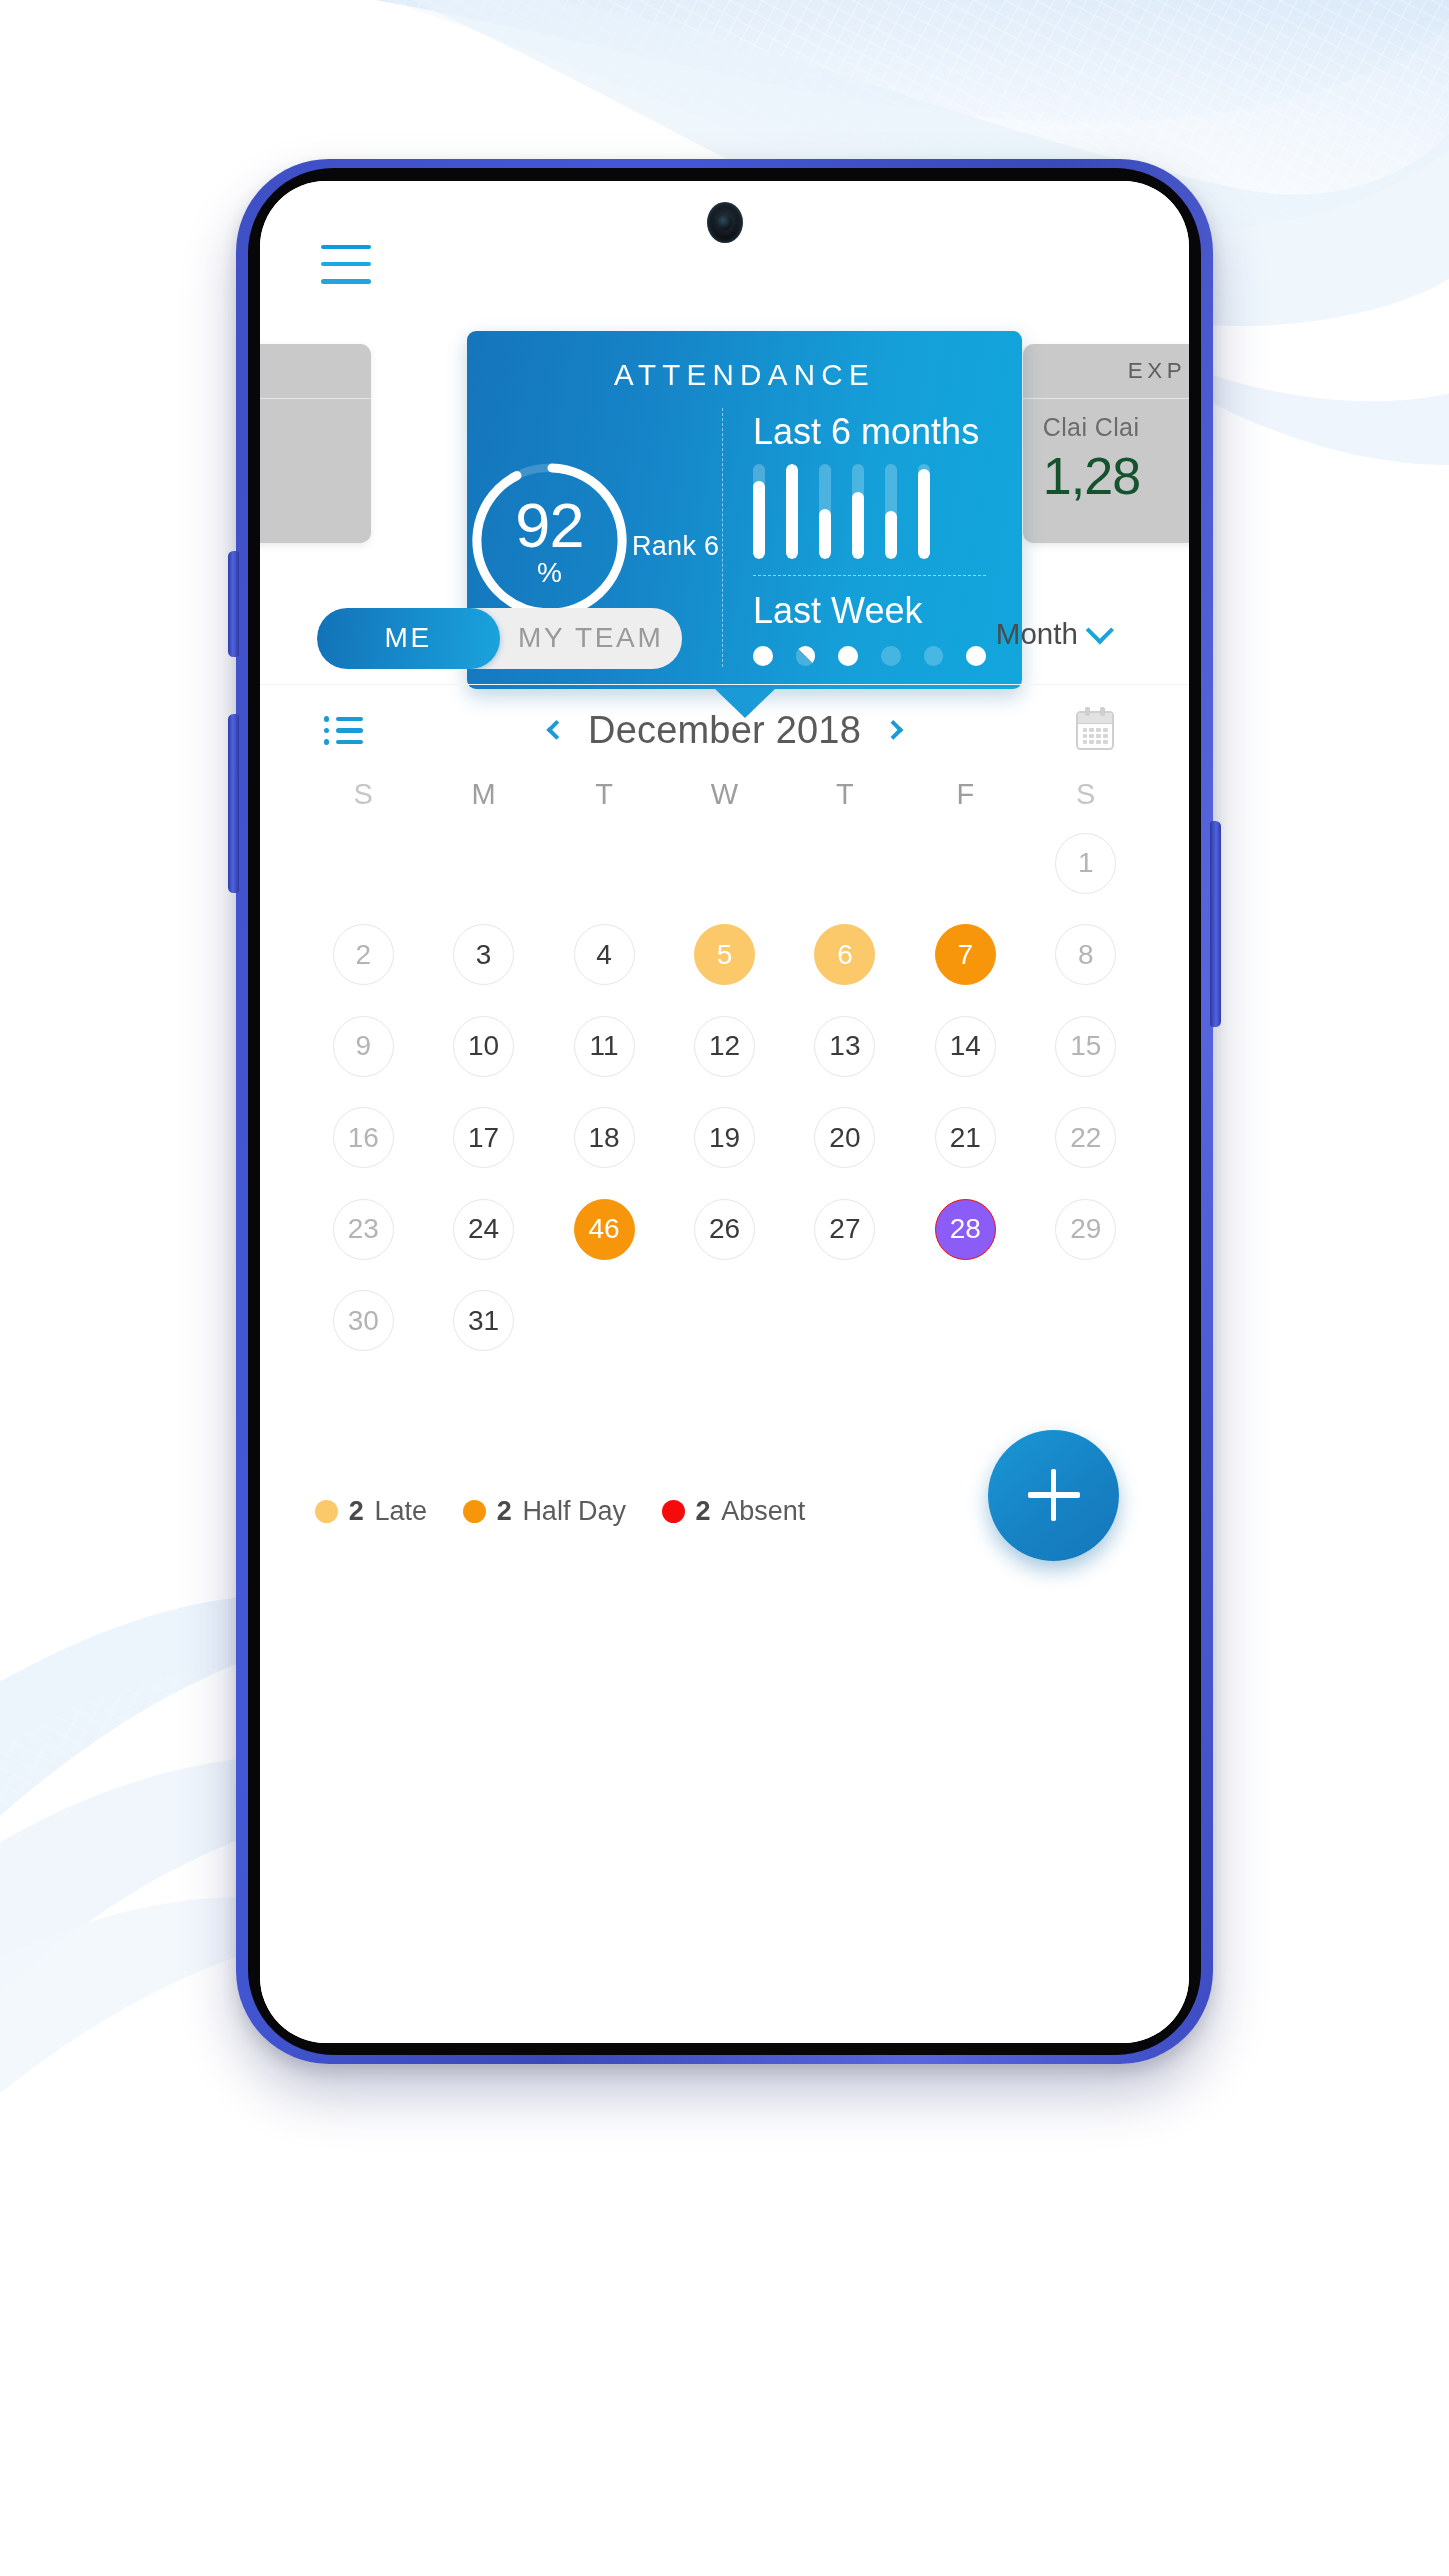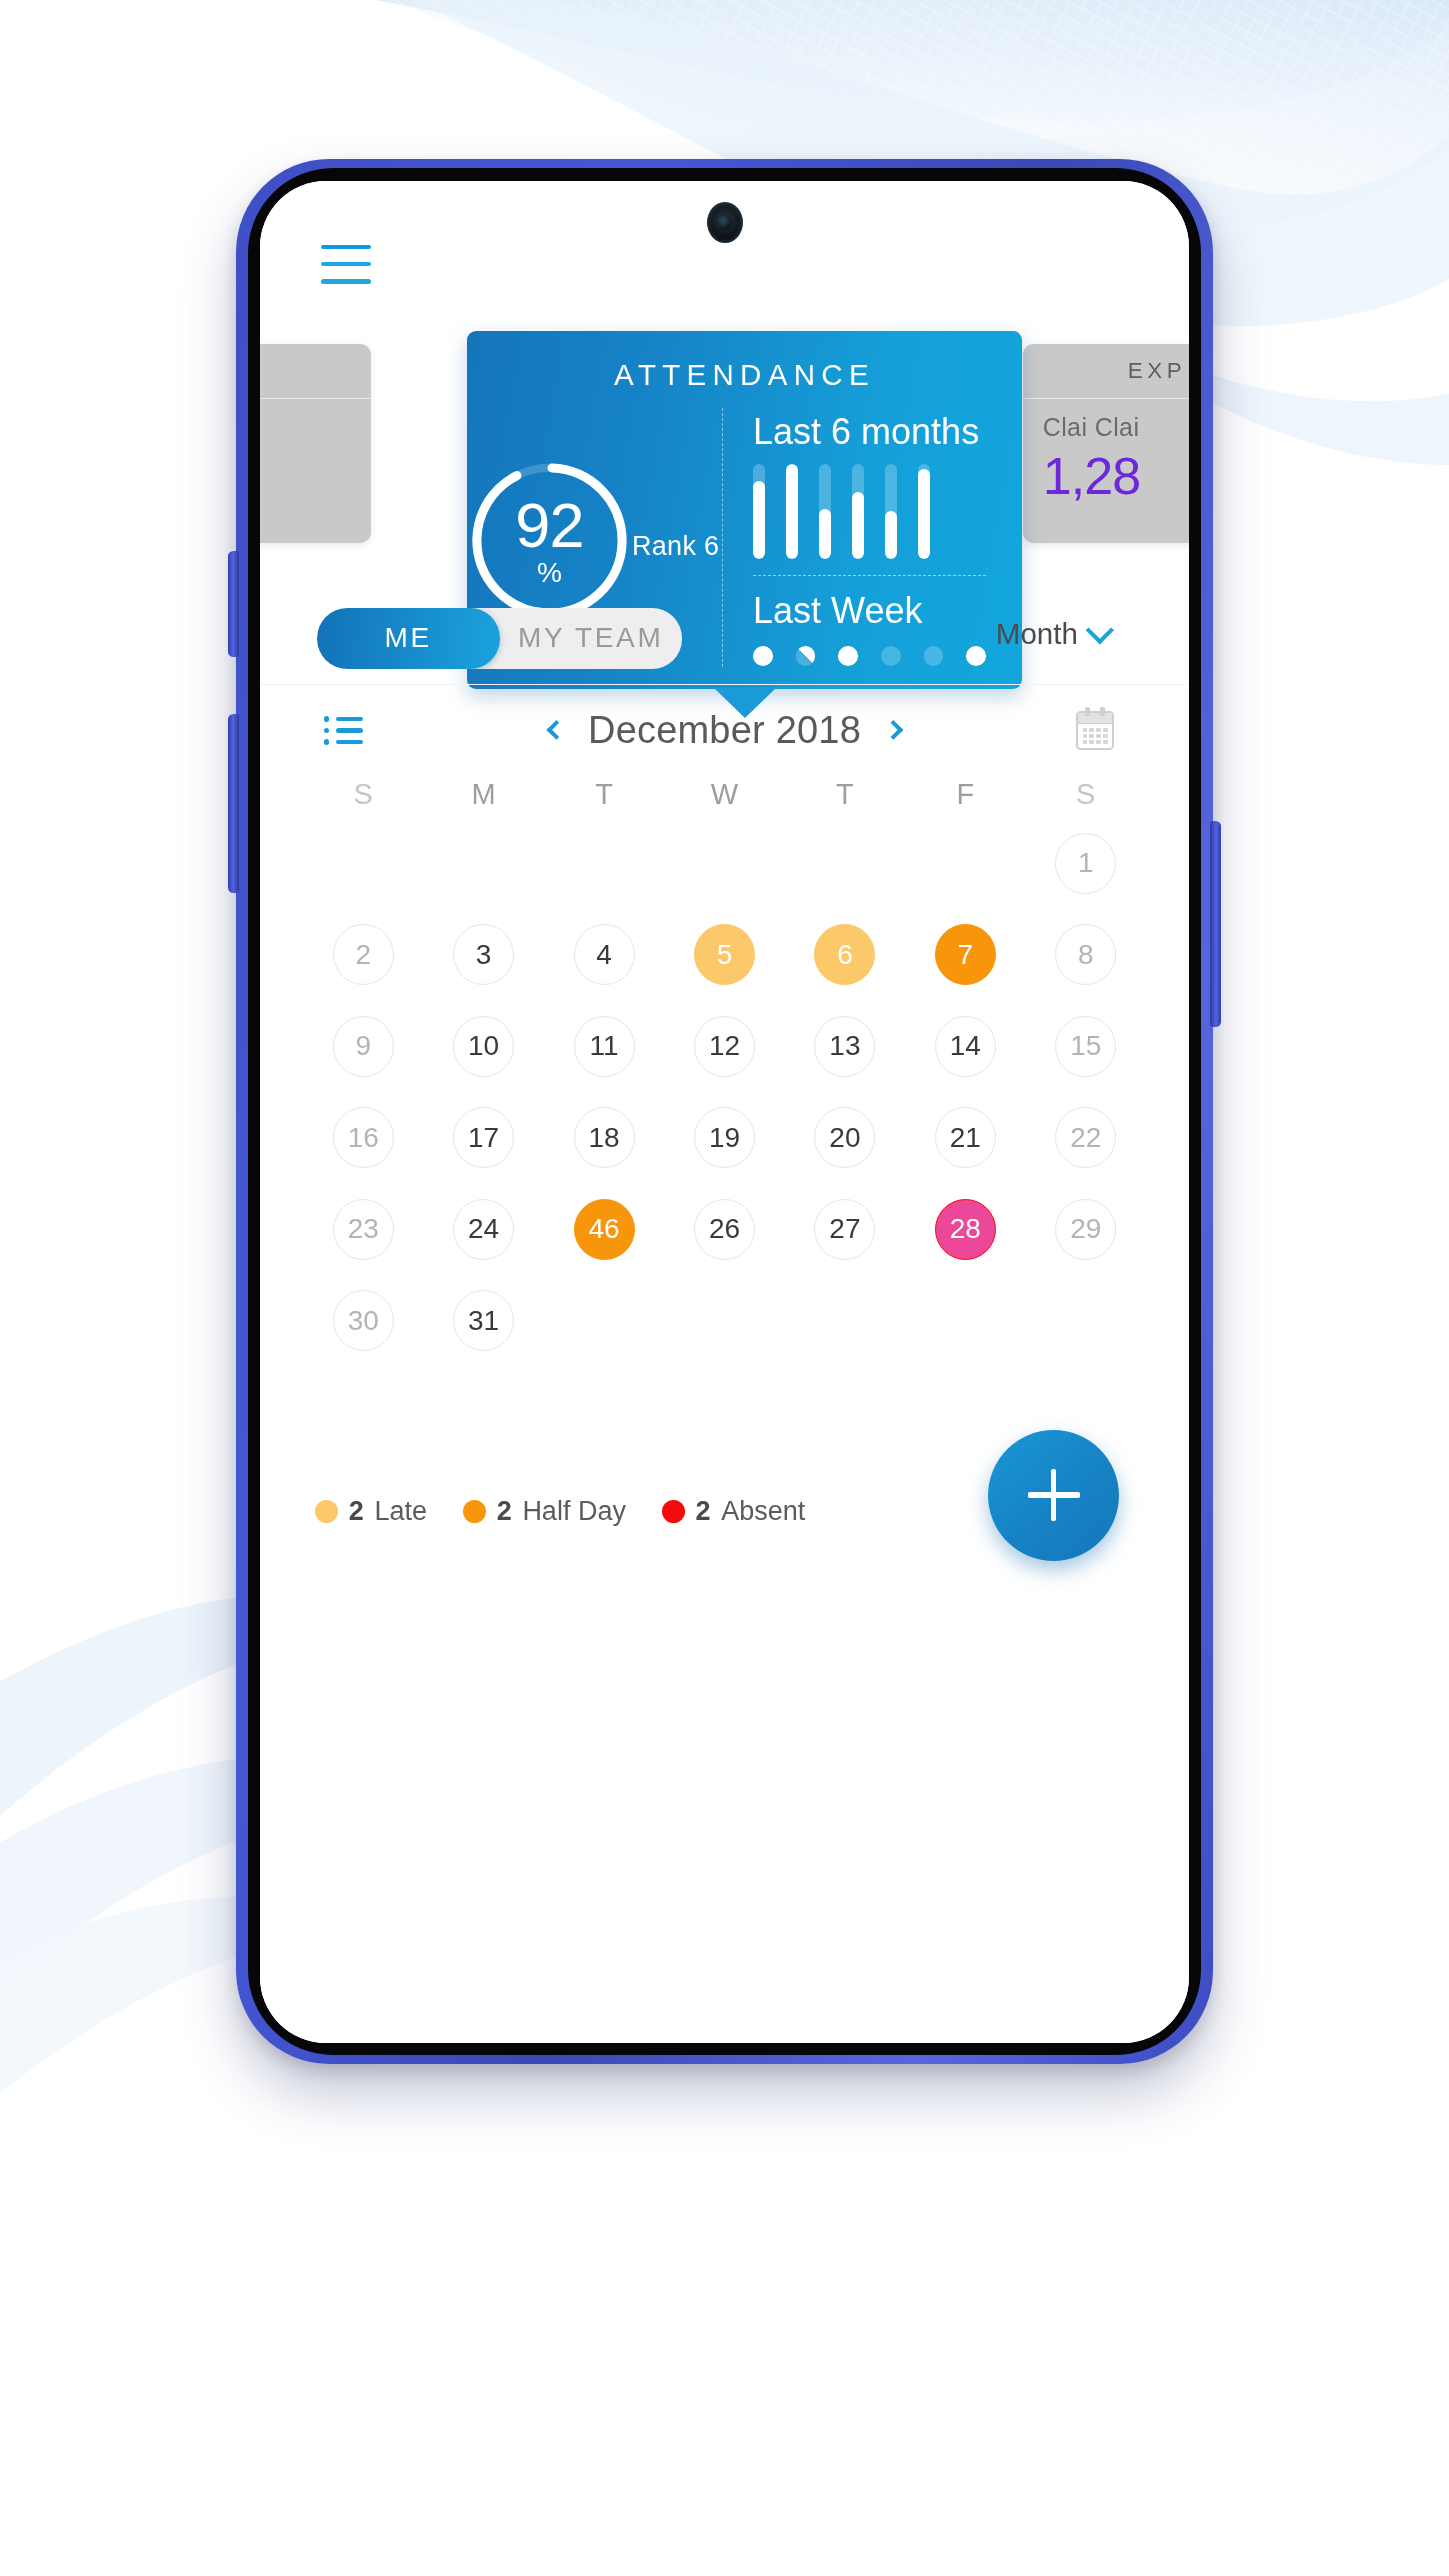--- a/index.html
+++ b/index.html
@@ -97,21 +97,21 @@
   .side-card.left  { left: -157px; }
   .side-card.right { left: 763px; }
   .side-card .sc-head {
     height: 55px; display:flex; align-items:center; justify-content:center;
     font-size: 22.4px; letter-spacing: 4.5px; color:#5e5e5e; font-weight: 400;
     border-bottom: 0.9px solid rgba(255,255,255,.55);
   }
   .side-card .sc-body { padding: 14.3px 19.7px 0; }
   .sc-sub { font-size: 25px; color:#6b6b6b; font-weight:300; letter-spacing:0.4px; }
   .sc-row { display:flex; align-items:baseline; gap:10.7px; margin-top:3.6px; }
-  .sc-big { font-size: 52px; color:#6d28d9; font-weight:300; letter-spacing:-0.9px; }
+  .sc-big { font-size: 52px; color:#14532d; font-weight:300; letter-spacing:-0.9px; }
   .side-card.left .sc-body { padding-top: 5.4px; }
 
   
   .att-card {
     position: absolute; left: 175px; top: 0;
     width: 555px; height: 358px;
     background: linear-gradient(100deg,#1575bb 0%,#1683c7 30%,#159fd8 70%,#12a6dd 100%);
     border-radius: 9px;
     box-shadow: 0 7.2px 19.7px rgba(10,90,150,.25);
     color: #fff;
@@ -252,21 +252,21 @@
     width: 61px; height: 61px; border-radius: 50%;
     display:flex; align-items:center; justify-content:center;
     font-size: 28px; font-weight: 300;
     border: 1.8px solid #e6e6e6; color:#3a3a3a;
     background:#fff;
   }
   .day.weekend { color:#b4b4b4; }
   .day.empty { border: none; background: transparent; }
   .day.late     { background:#fbc96a; border-color:#fbc96a; color:#fff; }
   .day.halfday  { background:#f8960b; border-color:#f8960b; color:#fff; }
-  .day.absent   { background:#ec4899; border-color:#f40b0b; color:#fff; }
+  .day.absent   { background:#8b5cf6; border-color:#f40b0b; color:#fff; }
 
   
   .legend {
     position: absolute; left: 0; right: 0; top: 1315px;
     display:flex; align-items:center; gap: 36px; padding-left: 55px;
   }
   .lg { display:flex; align-items:center; gap: 10.7px; font-size: 27px; color:#5b5b5b; font-weight:300; }
   .lg .sw { width: 23px; height: 23px; border-radius:50%; }
   .lg b { font-weight: 700; color:#4a4a4a; }
 

